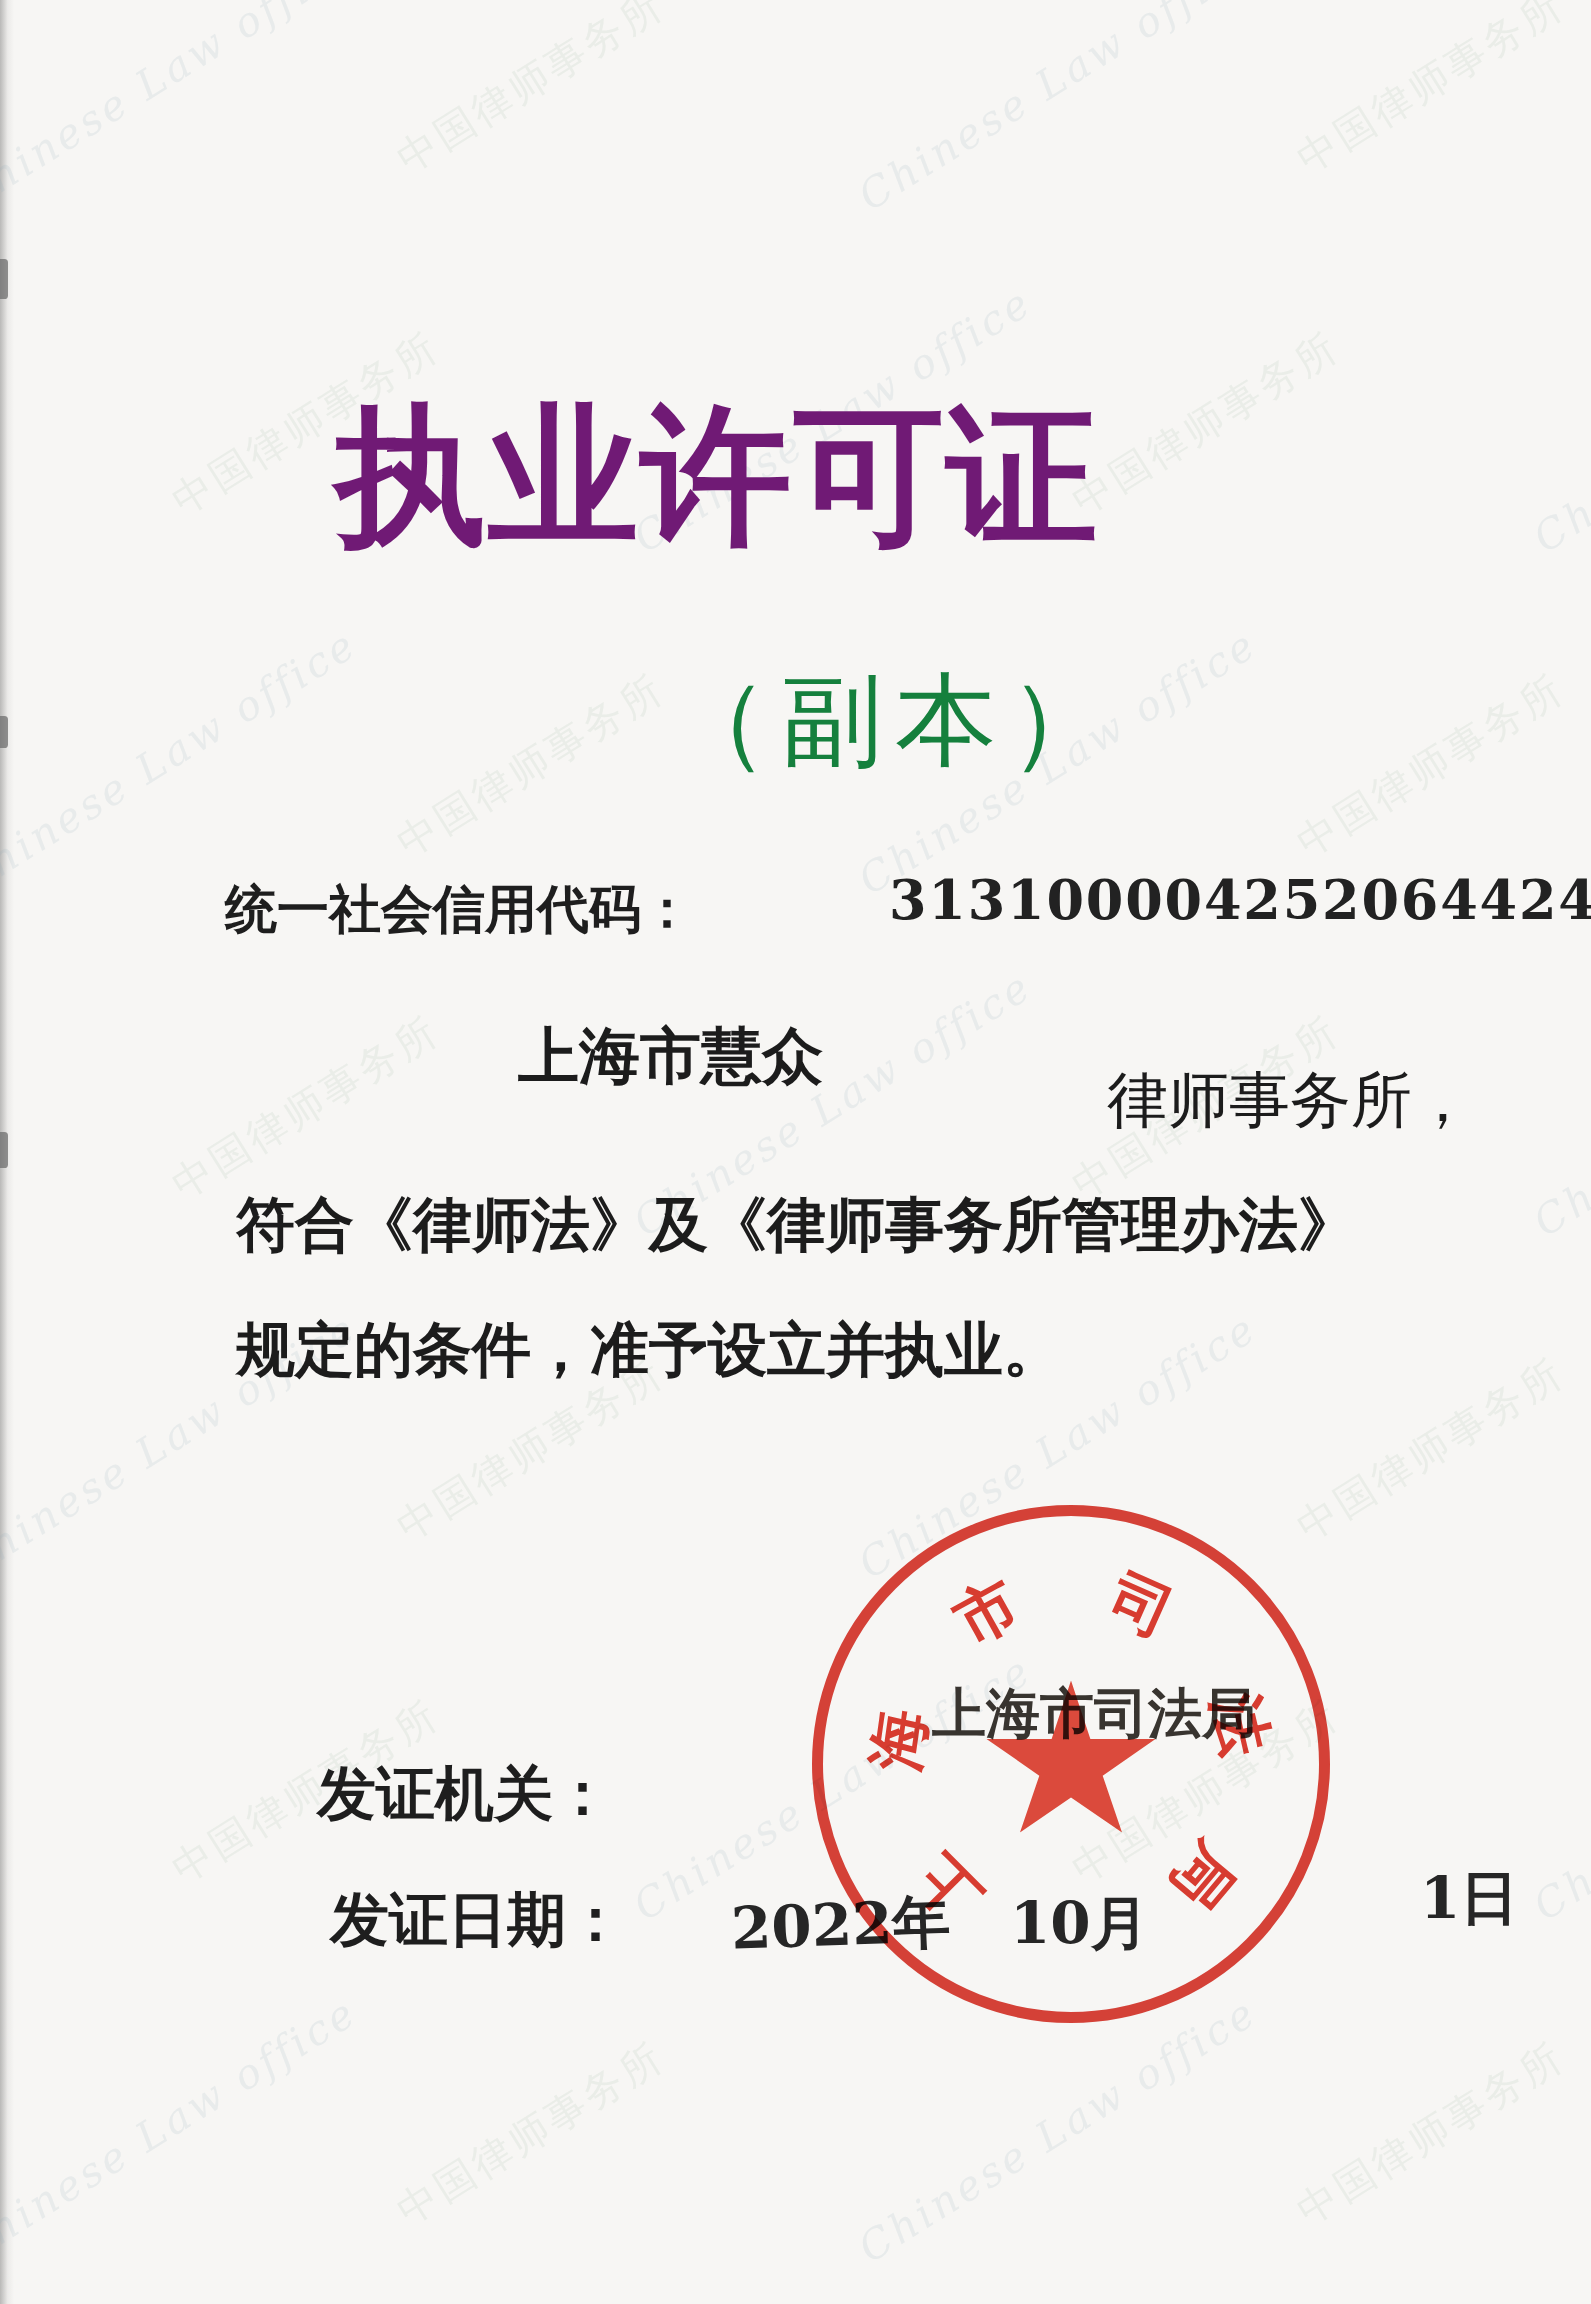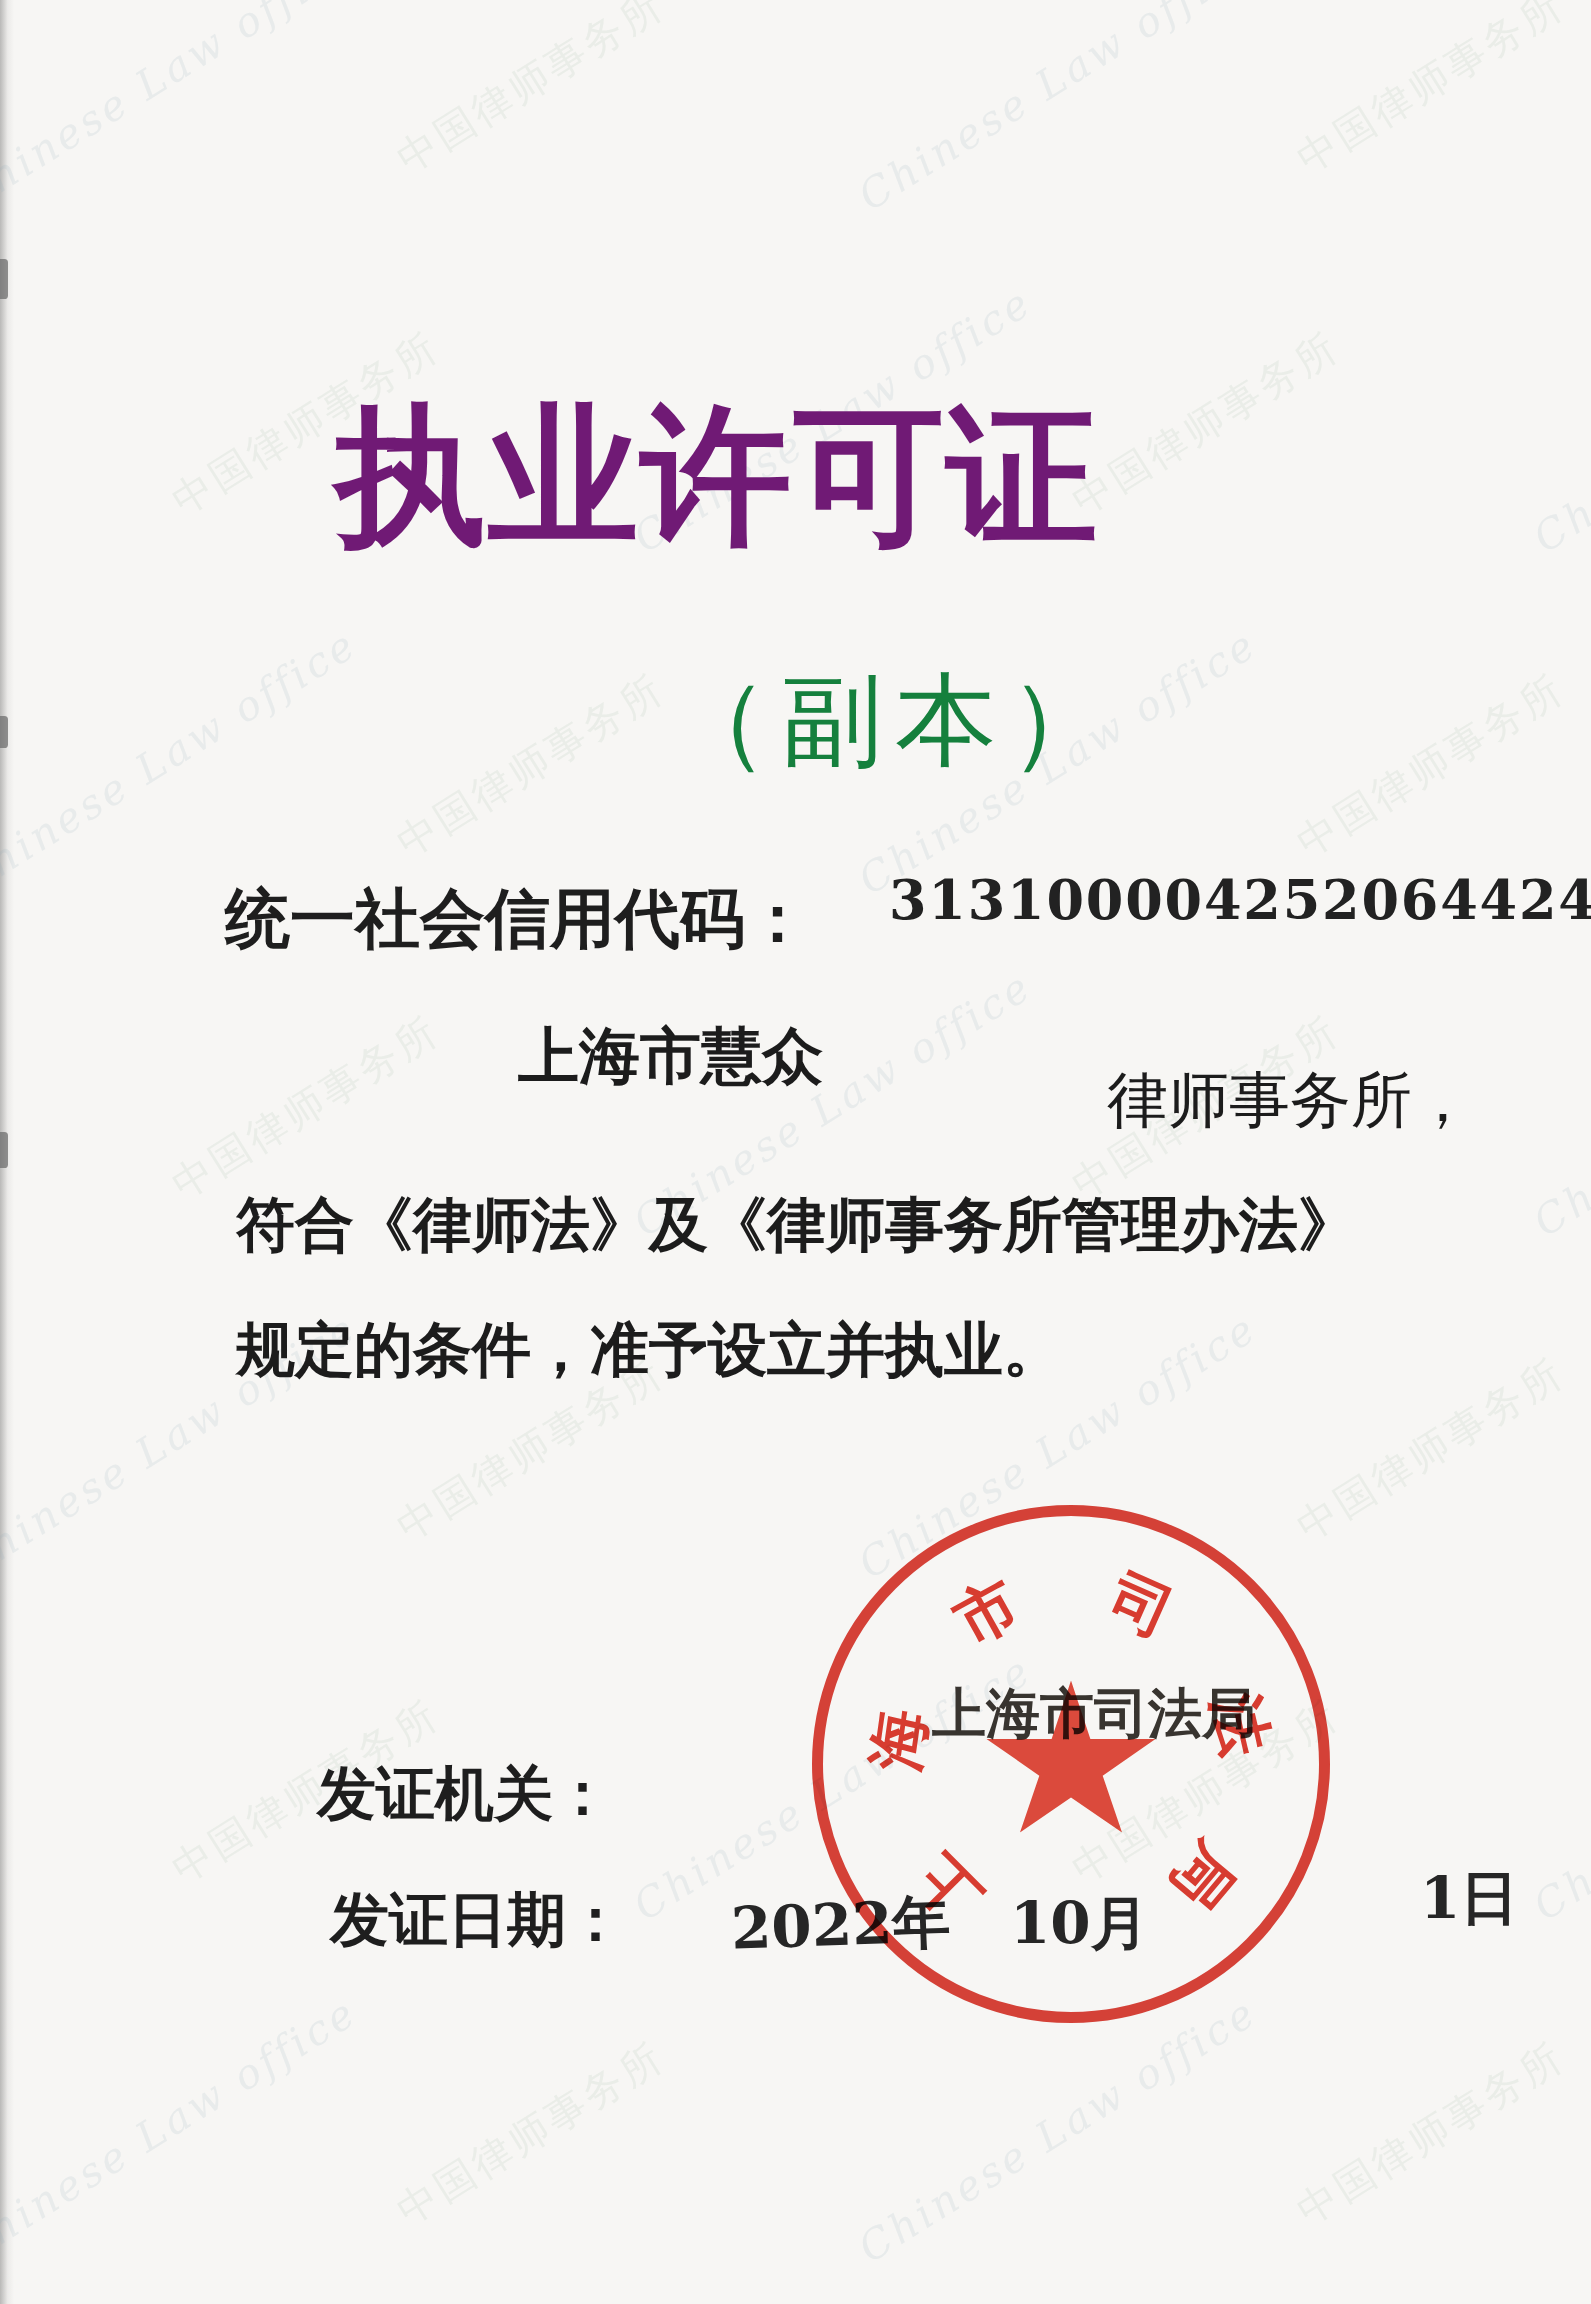--- a/index.html
+++ b/index.html
@@ -24,21 +24,21 @@
     transform:rotate(-32deg);
     font-style:italic;font-size:41px;letter-spacing:3.6px;
     color:rgba(140,168,186,.14);
   }
   .wm-item.cjk{font-style:normal;color:rgba(146,176,158,.13);font-size:40px;}
   
   .t{position:absolute;white-space:nowrap;}
   .title1{left:326px;top:254px;font-size:101px;font-weight:700;letter-spacing:58px;color:#181818;}
   .title2{left:335px;top:376px;font-size:151px;font-weight:700;letter-spacing:1.8px;color:#701a75;}
   .title3{left:668px;top:654px;font-size:101px;font-weight:400;letter-spacing:12.6px;color:#15803d;}
-  .code-label{left:225px;top:875px;font-size:65px;font-weight:700;color:#1e1e1e;}
+  .code-label{left:225px;top:875px;font-size:52px;font-weight:700;color:#1e1e1e;}
   .code-value{left:889px;top:868px;font-size:54px;font-weight:600;letter-spacing:1.8px;color:#222;}
   .firm-name{left:518px;top:1016px;font-size:61px;font-weight:600;color:#1c1c1c;}
   .firm-suffix{left:1107px;top:1060px;font-size:61px;font-weight:400;color:#1c1c1c;}
   .body-line2{left:236px;top:1186px;font-size:59px;font-weight:600;color:#1c1c1c;}
   .body-line3{left:236px;top:1311px;font-size:59px;font-weight:600;color:#1c1c1c;}
   .issuer-label{left:317px;top:1755px;font-size:59px;font-weight:700;color:#1e1e1e;}
   .date-label{left:330px;top:1881px;font-size:59px;font-weight:700;color:#1e1e1e;}
   .issuer-value{left:932px;top:1678px;font-size:54px;font-weight:600;color:#38342f;}
   .date-year{left:731px;top:1887px;font-size:58px;font-weight:600;color:#262626;transform:rotate(-2deg);}
   .date-month{left:1010px;top:1885px;font-size:58px;font-weight:600;color:#262626;}

